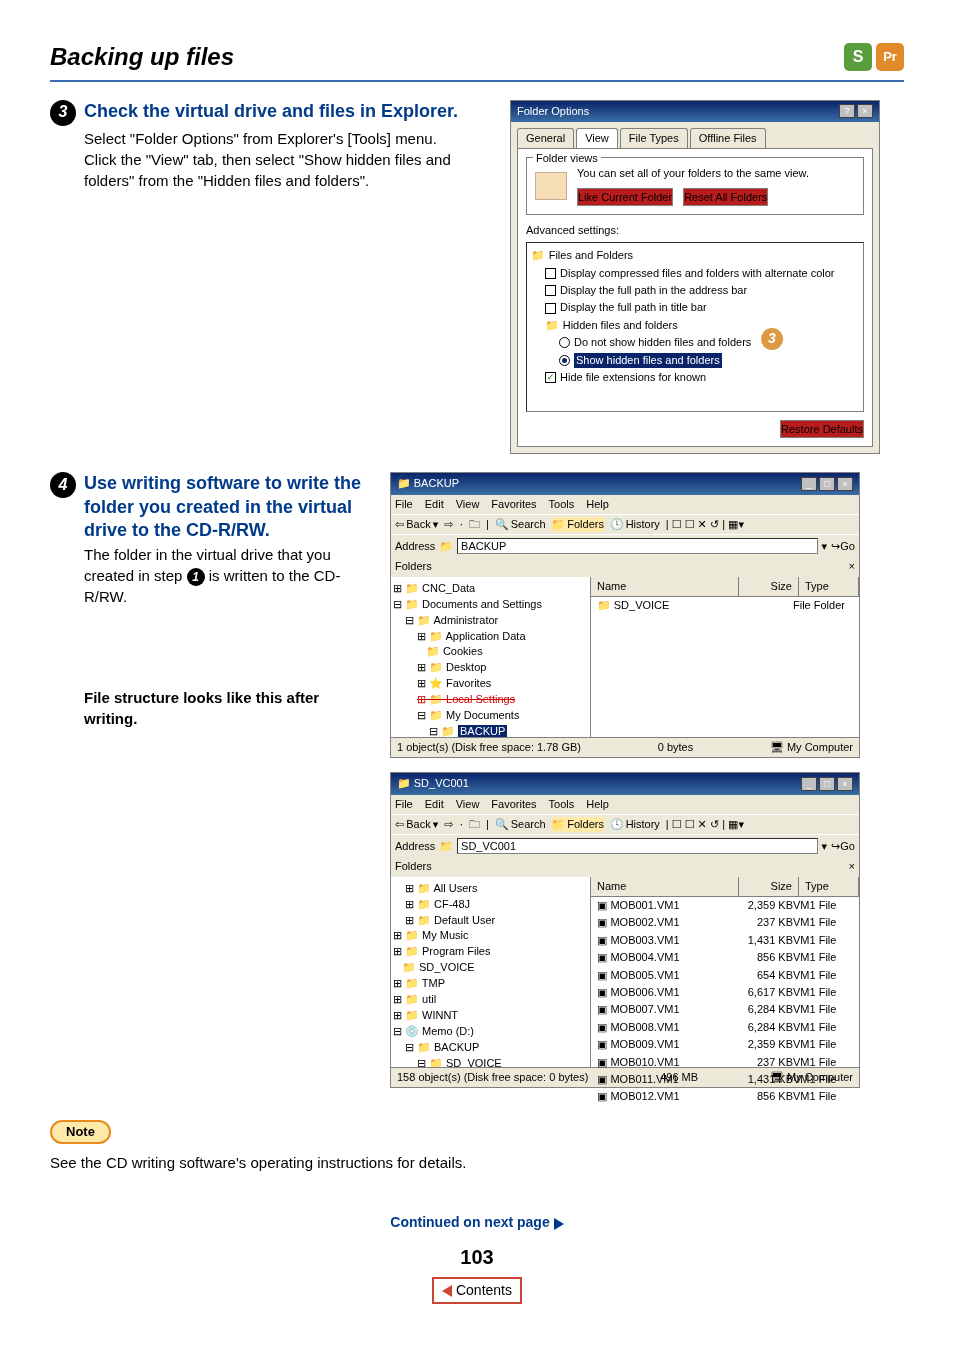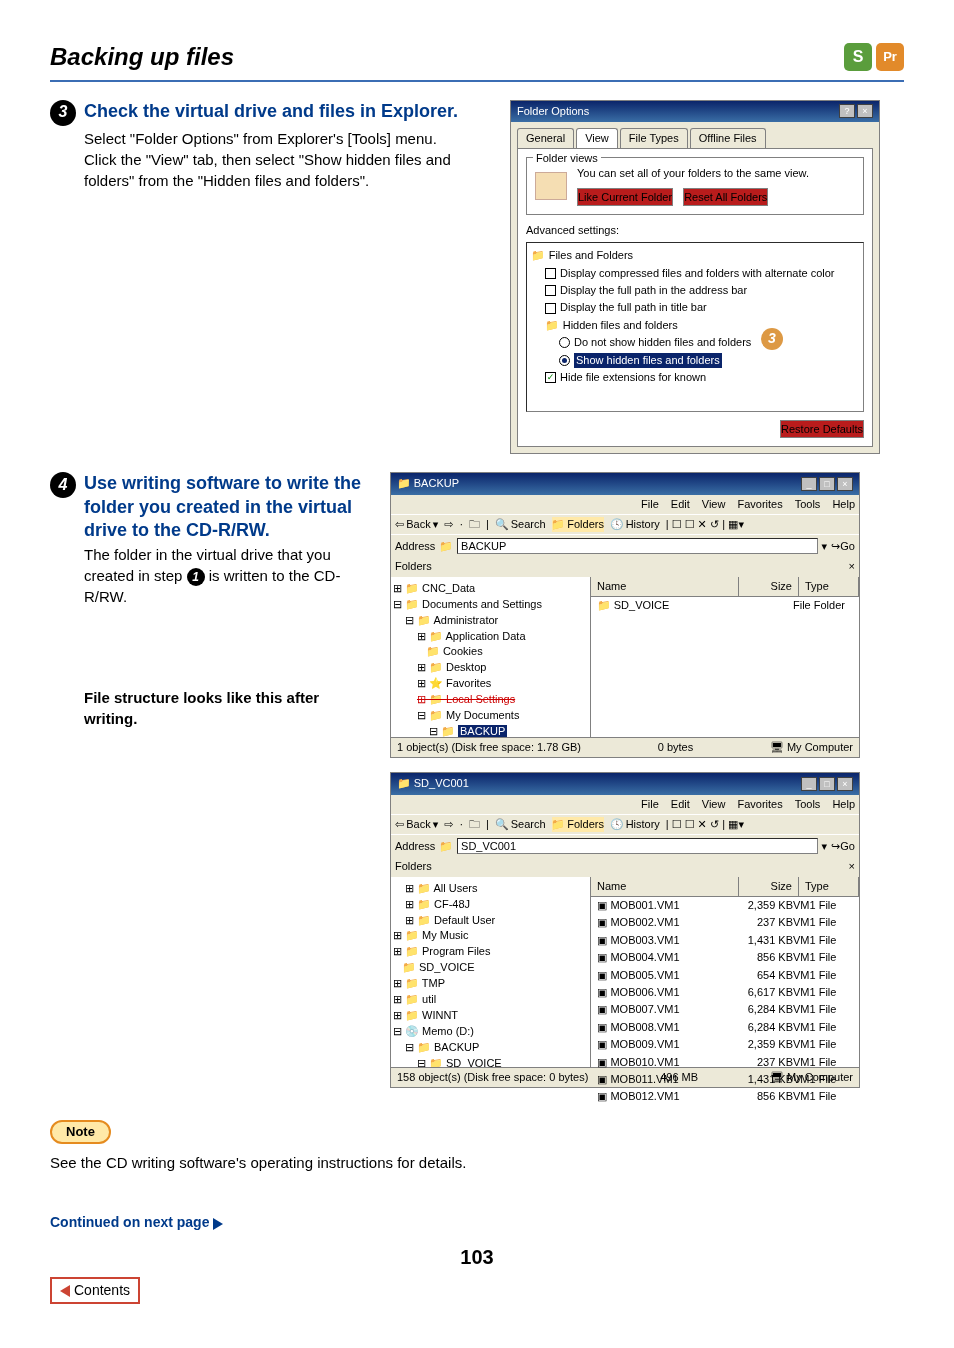--- a/index.html
+++ b/index.html
@@ -84,21 +84,21 @@
     font-size:14px;
   }
   .bottom-buttons { display:flex; justify-content:flex-end; gap:8px; padding:6px;}
 
   
   .explorer {
     border:1px solid #808080; background:#fff; font-size:11px;
     font-family: Tahoma, sans-serif; width: 470px; margin-bottom:14px;
   }
   .exp-titlebar { background: linear-gradient(#0a246a,#3a6ea5); color:#fff; padding:3px 6px; display:flex; justify-content:space-between; align-items:center;}
-  .menubar { background:#ece9d8; padding:2px 4px; display:flex; gap:12px; font-size:11px;justify-content:flex-end;}
+  .menubar { background:#ece9d8; padding:2px 4px; display:flex; gap:12px; font-size:11px;}
   .toolbar { background:#ece9d8; padding:2px 4px; display:flex; gap:6px; font-size:11px; border-top:1px solid #fff; align-items:center;}
   .tb-item { display:inline-flex; align-items:center; gap:2px;}
   .addressbar { background:#ece9d8; padding:3px 4px; display:flex; align-items:center; gap:4px; border-top:1px solid #fff;}
   .addressbar input { flex:1; font-size:11px; padding:1px 3px; border:1px inset #808080;}
   .explorer-body { display:flex; height:160px;}
   .folder-pane { width:200px; border-right:1px solid #808080; padding:4px; overflow:hidden; font-size:11px; background:#fff;}
   .folder-pane-header { background:#ece9d8; padding:2px 4px; display:flex; justify-content:space-between;}
   .list-pane { flex:1; background:#fff;}
   .list-header { background:#ece9d8; display:flex; font-size:11px; border-bottom:1px solid #808080;}
   .list-header div { padding:2px 6px; border-right:1px solid #808080;}
@@ -116,21 +116,21 @@
   .strike-red { color:#c00; text-decoration: line-through;}
 
   .note-badge {
     display:inline-block; border:2px solid #e58b1f; border-radius:12px;
     padding:1px 14px; background:#ffe9a8; font-weight:bold; font-size:13px;
   }
   .note-text { font-size:15px; margin-top:8px; }
 
   .footer { margin-top:40px;}
   .pagenum { text-align:center; font-size:20px; font-weight:bold; margin:10px 0 6px;}
-  .footer-row { display:flex; justify-content:flex-start; align-items:center;}
+  .footer-row { display:flex; justify-content:center; align-items:center;}
   .continued { color:#003a8a; font-weight:bold; font-size:14px;}
   .continued-arrow { display:inline-block; width:0; height:0; border-top:6px solid transparent; border-bottom:6px solid transparent; border-left:10px solid #003a8a; vertical-align:middle; margin-left:4px;}
   .contents-btn { border:2px solid #c43; padding:2px 8px; display:inline-flex; align-items:center; gap:4px; font-size:14px;}
   .contents-tri { width:0; height:0; border-right:10px solid #c43; border-top:6px solid transparent; border-bottom:6px solid transparent;}
   .gap-top { margin-top: 270px;}
 </style>
 </head>
 <body>
 
 <div class="header">

